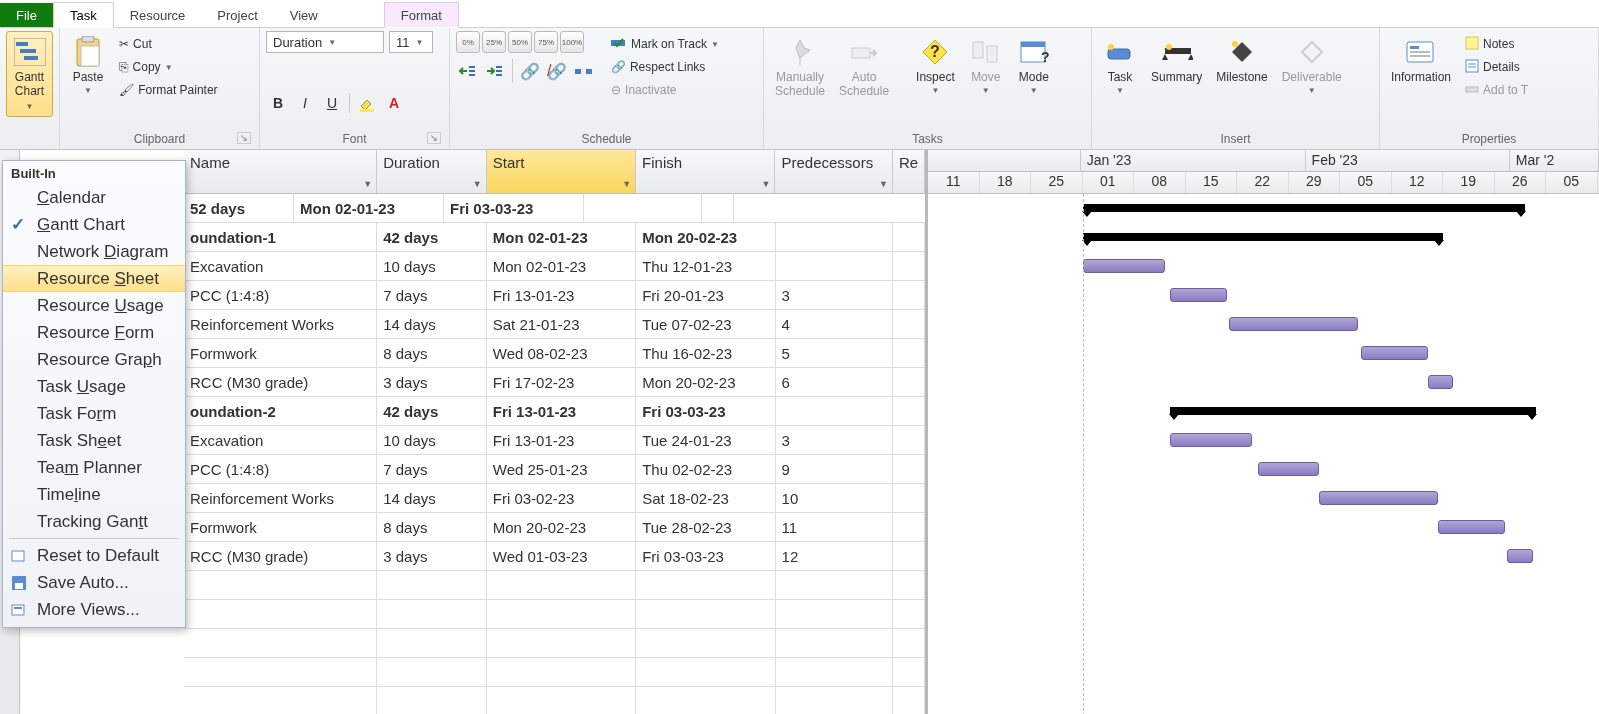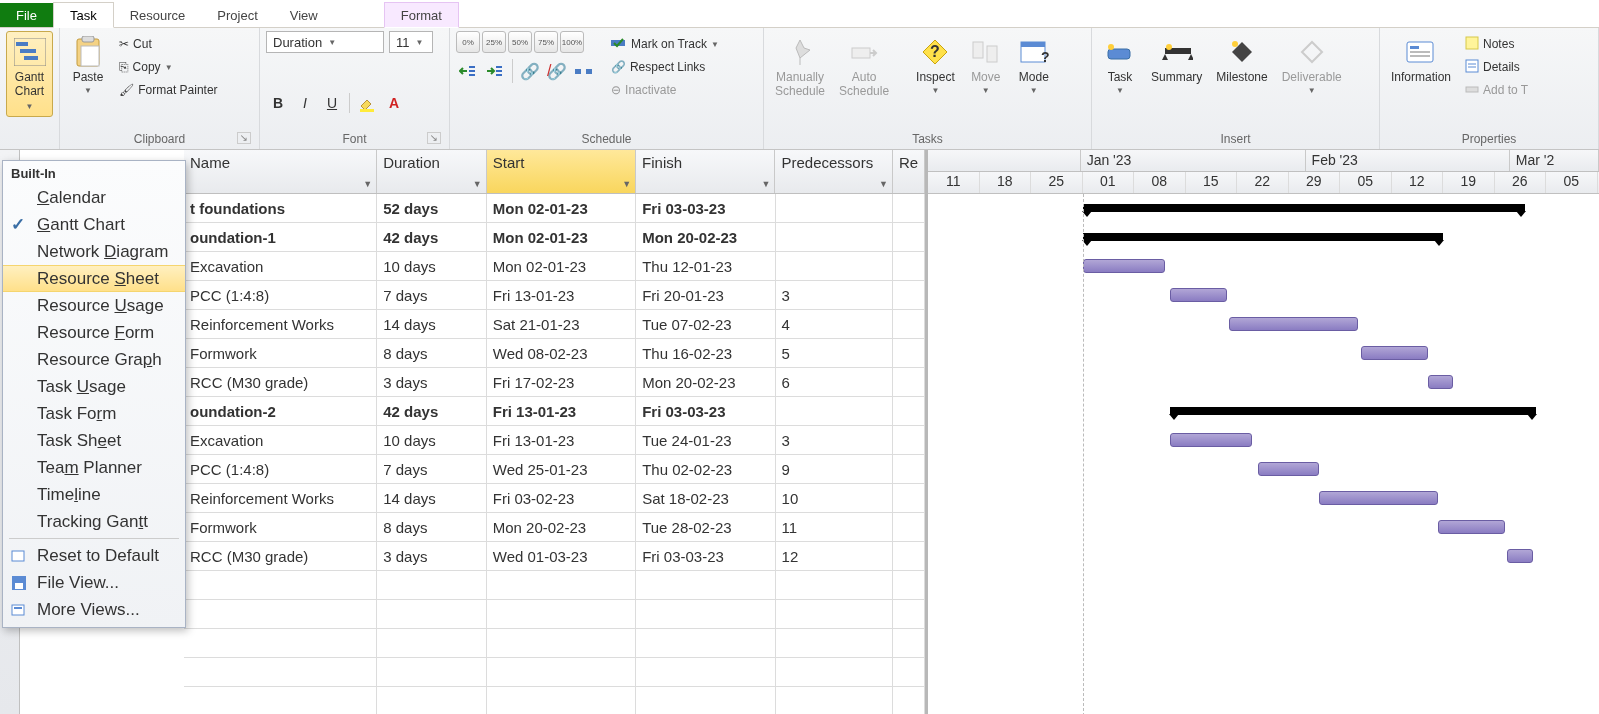--- a/index.html
+++ b/index.html
@@ -435,21 +435,21 @@
       </span>
       <span>Reset to Default</span>
     </div>
   <div class="mi">
       <span class="ic">
         <svg width="16" height="16">
           <rect x="1" y="1" width="14" height="14" fill="#5b8bd4"></rect>
           <rect x="4" y="8" width="8" height="6" fill="#fff"></rect>
         </svg>
       </span>
-      <span>File View...</span>
+      <span>Save Auto...</span>
     </div>
   <div class="mi">
       <span class="ic">
         <svg width="16" height="16">
           <rect x="1" y="3" width="12" height="10" fill="#fff" stroke="#5b8bd4"></rect>
           <rect x="3" y="5" width="8" height="2" fill="#5b8bd4"></rect>
         </svg>
       </span>
       <span>More Views...</span>
     </div>
@@ -479,21 +479,20 @@
       <div class="th col-pred">
           <span>Predecessors</span>
           <span class="dd">▼</span>
         </div>
       <div class="th col-res">
           <span>Re</span>
         </div>
     </div>
     <div class="tbody" id="tbody">
         <div class="tr bold">
-          <div class="td col-name">t foundations</div>
           <div class="td col-dur">52 days</div>
           <div class="td col-start">Mon 02-01-23</div>
           <div class="td col-finish">Fri 03-03-23</div>
           <div class="td col-pred"></div>
           <div class="td col-res"></div>
         </div>
         <div class="tr bold">
           <div class="td col-name">oundation-1</div>
           <div class="td col-dur">42 days</div>
           <div class="td col-start">Mon 02-01-23</div>

